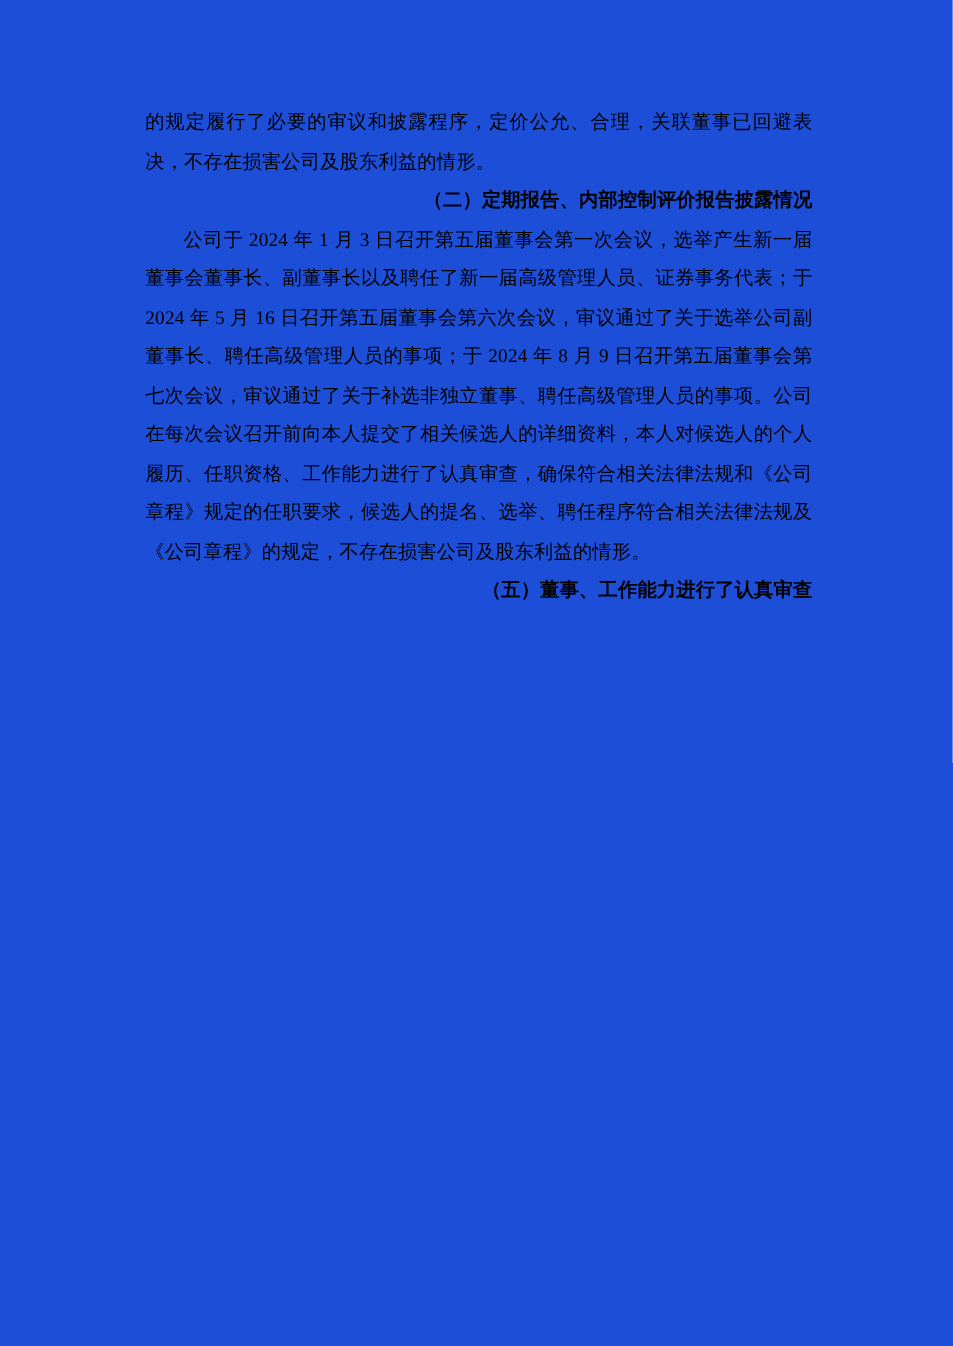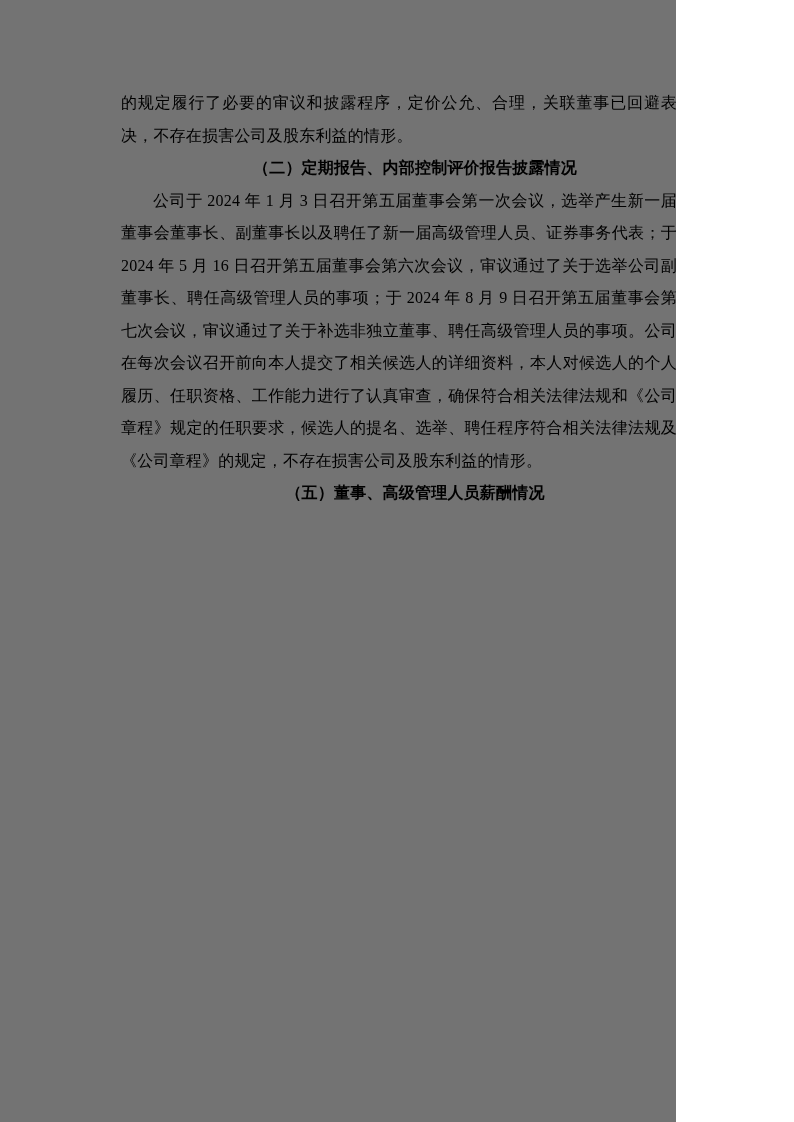--- a/index.html
+++ b/index.html
@@ -2,23 +2,23 @@
 <html lang="zh"><head>
 <meta charset="utf-8">
 <style>
   html, body {
     margin: 0;
     padding: 0;
     background: #ffffff;
   }
   .page {
     position: relative;
-    width: 676px;
+    width: 794px;
     height: 1122px;
-    background: #737373;
+    background: #1d4ed8;
     overflow: hidden;
     font-family: "Liberation Serif", "DejaVu Serif", serif;
     color: #000000;
   }
   .content {
     position: absolute;
     left: 121px;
     top: 87px;
     width: 556px;
     font-size: 16px;
@@ -32,32 +32,32 @@
     text-indent: 2em;
   }
   .para.no-indent {
     text-indent: 0;
   }
   .heading {
     margin: 0;
     font-size: 16px;
     font-weight: bold;
     text-indent: 2em;
-    text-align: center;
+    text-align: right;
   }
 </style>
 </head>
 <body>
 
 <div class="page">
   <div class="content">
 
     <p class="para no-indent">的规定履行了必要的审议和披露程序，定价公允、合理，关联董事已回避表决，不存在损害公司及股东利益的情形。</p>
 
     <h3 class="heading">（二）定期报告、内部控制评价报告披露情况</h3>
 
 
     <p class="para">公司于 2024 年 1 月 3 日召开第五届董事会第一次会议，选举产生新一届董事会董事长、副董事长以及聘任了新一届高级管理人员、证券事务代表；于 2024 年 5 月 16 日召开第五届董事会第六次会议，审议通过了关于选举公司副董事长、聘任高级管理人员的事项；于 2024 年 8 月 9 日召开第五届董事会第七次会议，审议通过了关于补选非独立董事、聘任高级管理人员的事项。公司在每次会议召开前向本人提交了相关候选人的详细资料，本人对候选人的个人履历、任职资格、工作能力进行了认真审查，确保符合相关法律法规和《公司章程》规定的任职要求，候选人的提名、选举、聘任程序符合相关法律法规及《公司章程》的规定，不存在损害公司及股东利益的情形。</p>
 
-    <h3 class="heading">（五）董事、高级管理人员薪酬情况</h3>
+    <h3 class="heading">（五）董事、工作能力进行了认真审查</h3>
 
   </div>
 </div>
 
 </body></html>

